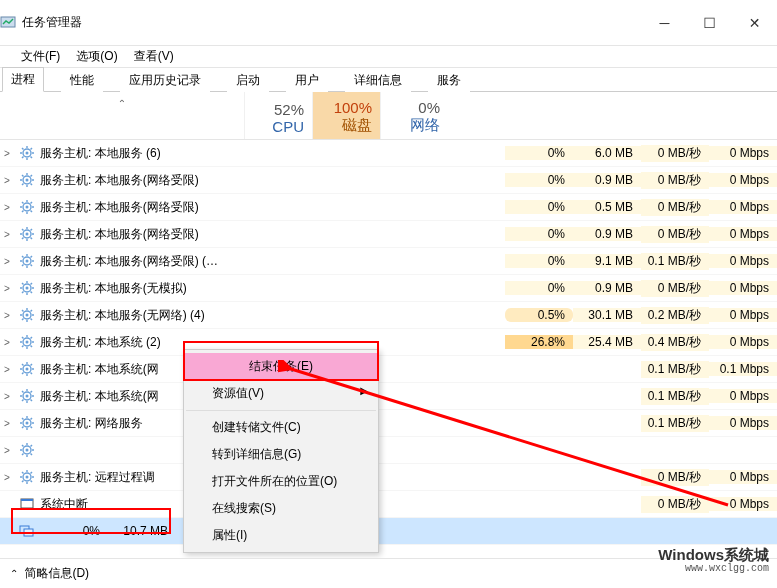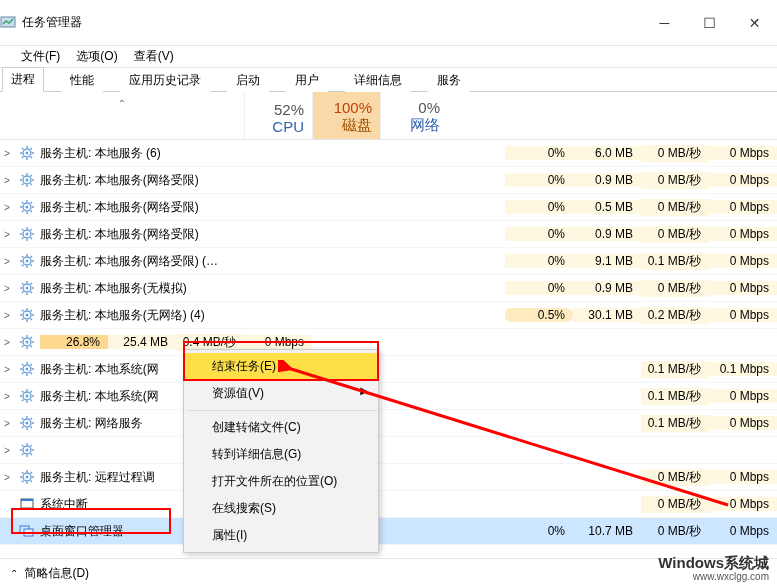--- a/index.html
+++ b/index.html
@@ -32,29 +32,29 @@
 .row .cell { width: 68px; text-align: right; padding-right: 8px; }
 .tint1 { background: #fff8e0; }
 .tint2 { background: #ffebc0; border-radius: 6px; }
 .tint3 { background: #ffd890; }
 .row.sel { background: #cde6ff; }
 .row.sel .cell { background: #cde6ff !important; }
 .footer { position: absolute; bottom: 0; left: 0; right: 0; height: 30px; border-top: 1px solid #e5e5e5; display: flex; align-items: center; padding: 0 10px; font-size: 12px; background: #fff; }
 .footer .chev { margin-right: 6px; font-size: 10px; }
 .ctx { position: absolute; left: 183px; top: 349px; width: 196px; background: #f2f2f2; border: 1px solid #ccc; box-shadow: 2px 2px 6px rgba(0,0,0,0.2); font-size: 12px; padding: 3px 0; }
 .ctx .item { padding: 5px 28px 5px 28px; position: relative; }
-.ctx .item.hov { background: #fde047; }
+.ctx .item.hov { background: #f9a8d4; text-align: center; }
 .ctx .item .arr { position: absolute; right: 10px; top: 5px; font-size: 10px; }
 .ctx .sep { height: 1px; background: #ddd; margin: 3px 2px; }
 .annot { position: absolute; pointer-events: none; }
 .redbox1 { left: 183px; top: 341px; width: 196px; height: 40px; border: 2px solid red; }
 .redbox2 { left: 11px; top: 508px; width: 160px; height: 26px; border: 2px solid red; }
 .redarrow { position: absolute; left: 278px; top: 360px; }
-.watermark { position: absolute; right: 8px; bottom: 6px; font-size: 15px; font-weight: bold; color: #333; text-align: right; line-height: 1.1; margin-top: 32px; }
-.watermark .sub { font-size: 10px; font-weight: normal; color: #555; }
+.watermark { position: absolute; right: 8px; bottom: 14px; font-size: 15px; font-weight: bold; color: #333; text-align: right; line-height: 1.1; margin-top: 32px; }
+.watermark .sub { font-size: 10px; font-weight: normal; color: #555; font-family: Liberation Mono, monospace; }
 .gear { stroke:#6aa0d8; fill:none; stroke-width:1.4; }
 </style>
 </head>
 <body>
 
 <div class="titlebar">
   <span class="icon">
     <svg width="16" height="16" viewBox="0 0 16 16">
         <rect x="1" y="2" width="14" height="10" fill="#cde" stroke="#68a"></rect>
         <path d="M3 9 L6 6 L9 8 L13 4" stroke="#2a6" fill="none" stroke-width="1.4"></path>
@@ -282,20 +282,21 @@
               <line x1="8" y1="13" x2="8" y2="15"></line>
               <line x1="1" y1="8" x2="3" y2="8"></line>
               <line x1="13" y1="8" x2="15" y2="8"></line>
               <line x1="3" y1="3" x2="4.5" y2="4.5"></line>
               <line x1="11.5" y1="11.5" x2="13" y2="13"></line>
               <line x1="3" y1="13" x2="4.5" y2="11.5"></line>
               <line x1="11.5" y1="4.5" x2="13" y2="3"></line>
             </g>
           </svg>
         </span>
+        <span class="nm">服务主机: 本地系统 (2)</span>
         <span class="cell tint3">26.8%</span>
         <span class="cell tint1">25.4 MB</span>
         <span class="cell tint1">0.4 MB/秒</span>
         <span class="cell tint1">0 Mbps</span>
       </div>
       <div class="row">
         <span class="exp">&gt;</span>
         <span class="ico">
           <svg width="16" height="16" viewBox="0 0 16 16">
             <circle cx="8" cy="8" r="4" class="gear"></circle>
@@ -428,21 +429,20 @@
         <span class="cell tint1">0 Mbps</span>
       </div>
       <div class="row sel">
         <span class="exp"></span>
         <span class="ico">
           <svg width="16" height="16" viewBox="0 0 16 16">
             <rect x="1" y="3" width="9" height="7" fill="#cde6ff" stroke="#3a7bd5"></rect>
             <rect x="5" y="6" width="9" height="7" fill="#e6f0ff" stroke="#3a7bd5"></rect>
           </svg>
         </span>
-        <span class="nm">桌面窗口管理器</span>
         <span class="cell tint1">0%</span>
         <span class="cell tint1">10.7 MB</span>
         <span class="cell tint1">0 MB/秒</span>
         <span class="cell tint1">0 Mbps</span>
       </div>
     </div>
 </div>
 
 <div class="ctx">
   <div class="item hov">结束任务(E)</div>

